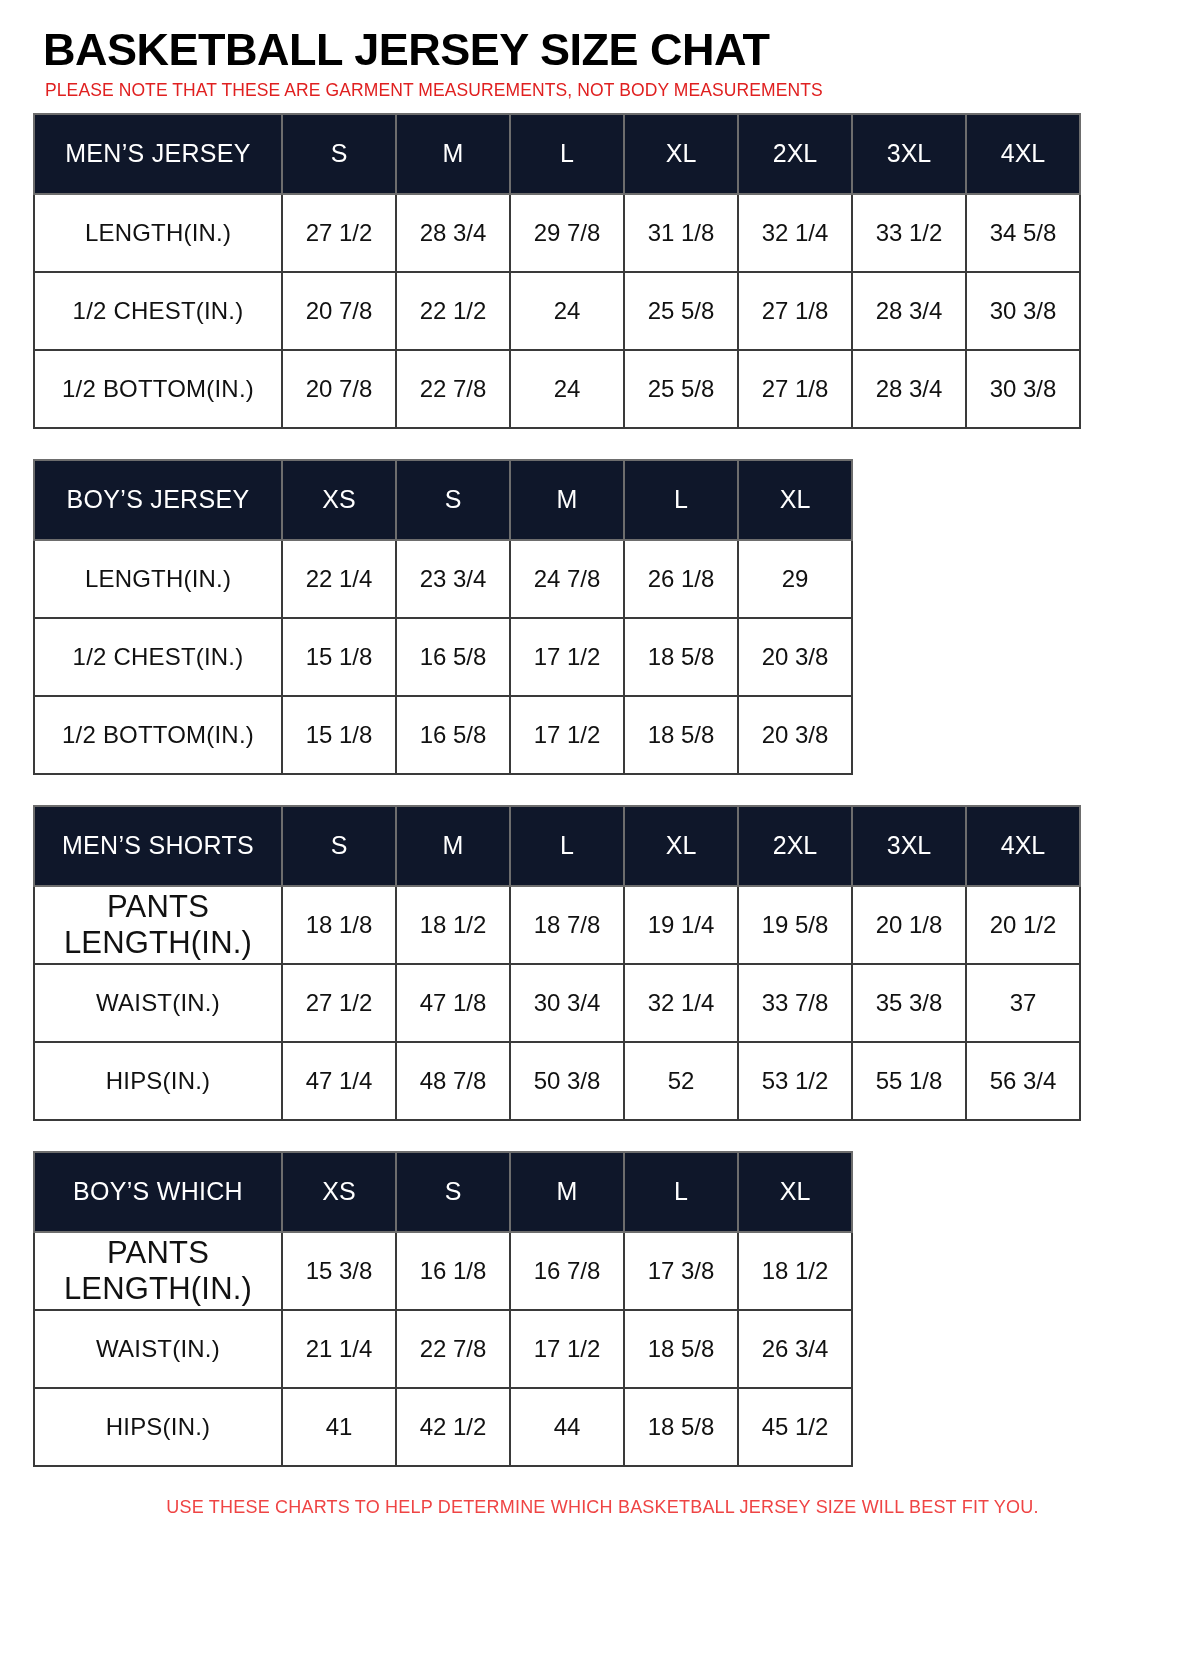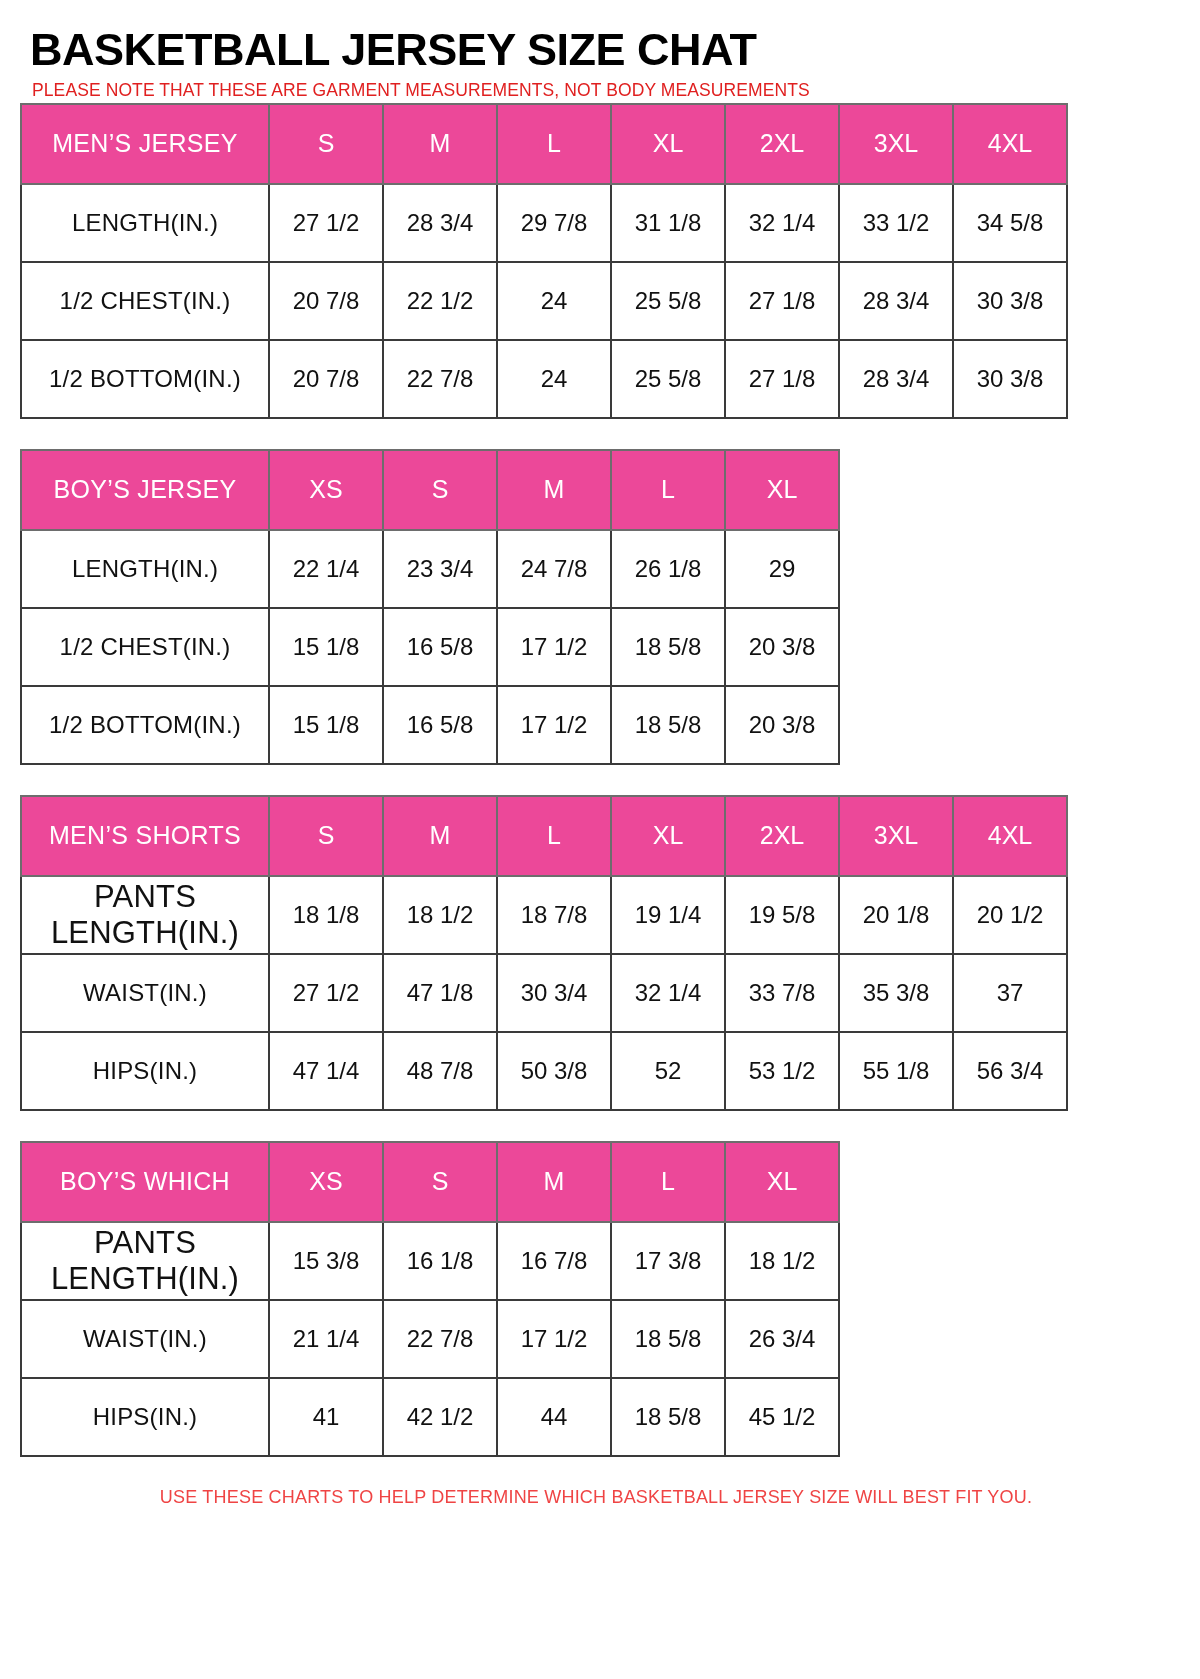--- a/index.html
+++ b/index.html
@@ -10,57 +10,57 @@
   body {
     width: 1200px;
     min-height: 1679px;
     font-family: "Liberation Sans", sans-serif;
     color: #1a1a1a;
     position: relative;
   }
   .page {
     width: 1200px;
     box-sizing: border-box;
-    padding: 18px 28px 10px 20px;
+    padding: 18px 28px 10px 33px;
   }
   .title {
     font-size: 45px;
     font-weight: bold;
     letter-spacing: -0.5px;
     line-height: 1.05;
     margin: 8px 0 6px 10px;
     color: #000;
     white-space: nowrap;
   }
   .note {
     color: #e02020;
     font-size: 17.5px;
     line-height: 1.35;
-    margin: 0 0 0 12px;
+    margin: 0 0 10px 12px;
     max-width: 830px;
     letter-spacing: 0.1px;
   }
   table.size-table {
     border-collapse: collapse;
     table-layout: fixed;
     margin: 0 0 30px 0;
     background: #fff;
   }
   table.size-table td, table.size-table th {
     border: 2px solid #3a3a3a;
     text-align: center;
     vertical-align: middle;
     font-size: 24px;
     font-weight: normal;
     color: #111;
     padding: 0;
     height: 76px;
   }
   table.size-table thead th {
-    background: #ec4899;
+    background: #0f172a;
     color: #ffffff;
     font-size: 25px;
     border-color: #6d6d6d;
     height: 78px;
   }
   table.size-table thead th.rowlabel {
     font-size: 25px;
     letter-spacing: 0.3px;
   }
   td.rowlabel {

